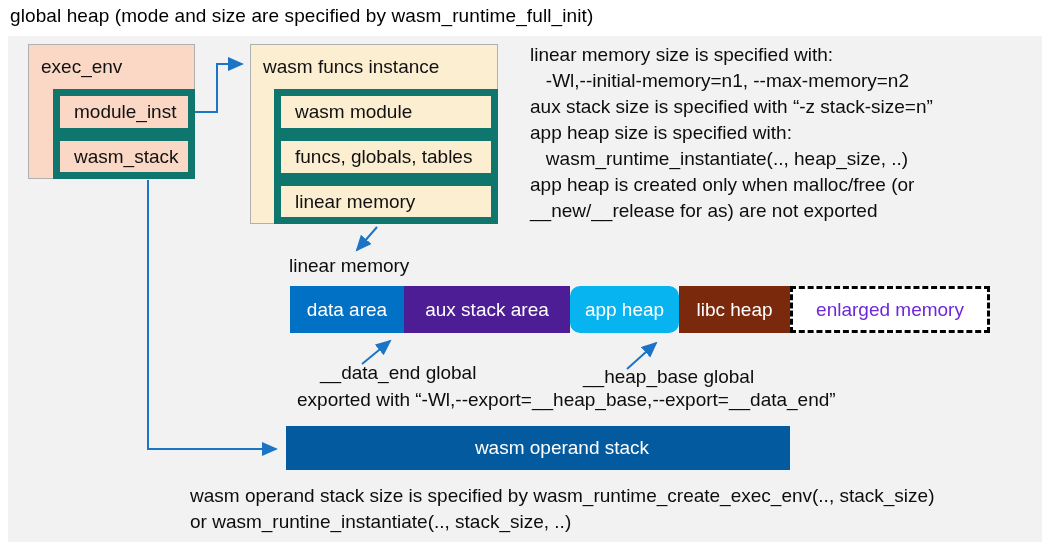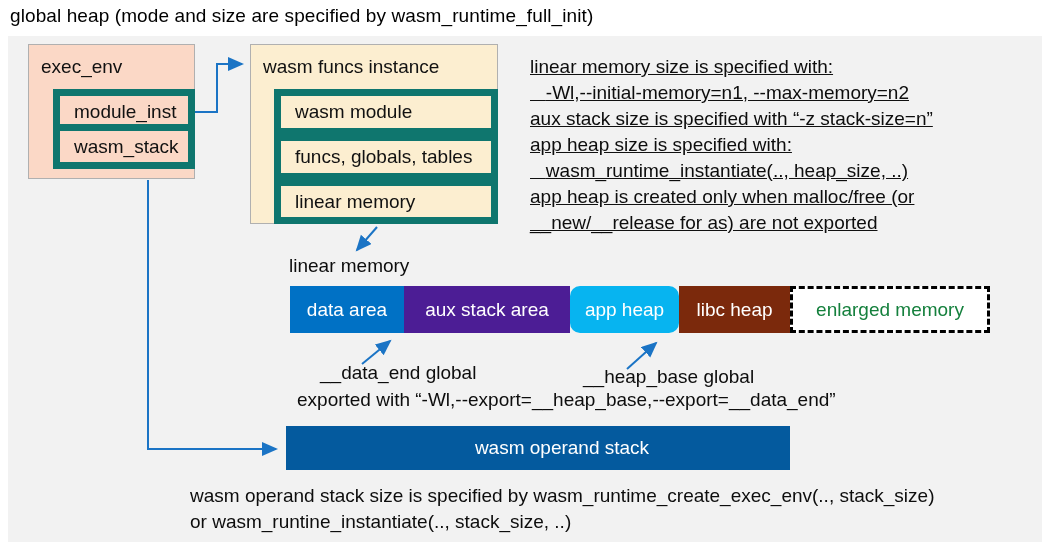--- a/index.html
+++ b/index.html
@@ -20,29 +20,29 @@
   .connectors { position: absolute; left: 0; top: 0; width: 1054px; height: 547px; }
 
   
   .box { position: absolute; border: 1px solid #b0b0b0; font-size: 19px; }
   .box .hdr { display: block; padding-left: 12px; line-height: 44px; white-space: nowrap; }
   .inner { position: absolute; border: 7px solid #0f766e; font-size: 19px;
            display: flex; align-items: center; padding-left: 14px; white-space: nowrap; }
 
   .exec-outer { left: 28px; top: 44px; width: 167px; height: 135px; }
   .exec-f1 { left: 53px; top: 89px;  width: 142px; height: 46px; }
-  .exec-f2 { left: 53px; top: 124px; width: 142px; height: 45px; }
+  .exec-f2 { left: 53px; top: 134px; width: 142px; height: 45px; }
 
   .inst-outer { left: 250px; top: 44px; width: 248px; height: 180px; }
   .inst-f1 { left: 274px; top: 89px;  width: 224px; height: 46px; }
   .inst-f2 { left: 274px; top: 134px; width: 224px; height: 46px; }
   .inst-f3 { left: 274px; top: 179px; width: 224px; height: 45px; }
 
   
-  .notes-right { position: absolute; left: 530px; top: 54px; width: 512px; text-decoration: underline; }
+  .notes-right { position: absolute; left: 530px; top: 42px; width: 512px; }
   .notes-right .note-line { font-size: 19px; line-height: 26px; white-space: pre-wrap; color: #0d0d0d; }
 
   
   .lm-label { position: absolute; left: 289px; top: 255px; font-size: 19px; color: #0d0d0d; }
   .membar { position: absolute; left: 290px; top: 286px; height: 35px; display: flex; }
   .seg { height: 47px; display: flex; align-items: center; justify-content: center;
          color: #ffffff; font-size: 19px; white-space: nowrap; }
   .seg-data { width: 114px; }
   .seg-aux  { width: 166px; }
   .seg-app  { width: 109px; border-radius: 10px; }
@@ -105,21 +105,21 @@
     <div class="note-line">app heap is created only when malloc/free (or</div>
     <div class="note-line">__new/__release for as) are not exported</div>
   </div>
 
   <div class="lm-label">linear memory</div>
   <div class="membar">
     <div class="seg seg-data" style="background-color: rgb(0, 113, 197);">data area</div>
     <div class="seg seg-aux" style="background-color: #4c1d95;">aux stack area</div>
     <div class="seg seg-app" style="background-color: rgb(7, 180, 240);">app heap</div>
     <div class="seg seg-libc" style="background-color: rgb(123, 41, 12);">libc heap</div>
-    <div class="seg seg-enlarged" style="background-color: rgb(255, 255, 255); color: #15803d;">enlarged memory</div>
+    <div class="seg seg-enlarged" style="background-color: rgb(255, 255, 255); color: #6d28d9;">enlarged memory</div>
   </div>
 
   <div class="annot data-end-label">__data_end global</div>
   <div class="annot heap-base-label">__heap_base global</div>
   <div class="annot exported-line">exported with “-Wl,--export=__heap_base,--export=__data_end”</div>
 
   <div class="operand-bar" style="background-color: rgb(4, 90, 158);">wasm operand stack</div>
   <div class="operand-notes">
     <div class="note-line">wasm operand stack size is specified by wasm_runtime_create_exec_env(.., stack_size)</div>
     <div class="note-line">or wasm_runtine_instantiate(.., stack_size, ..)</div>

